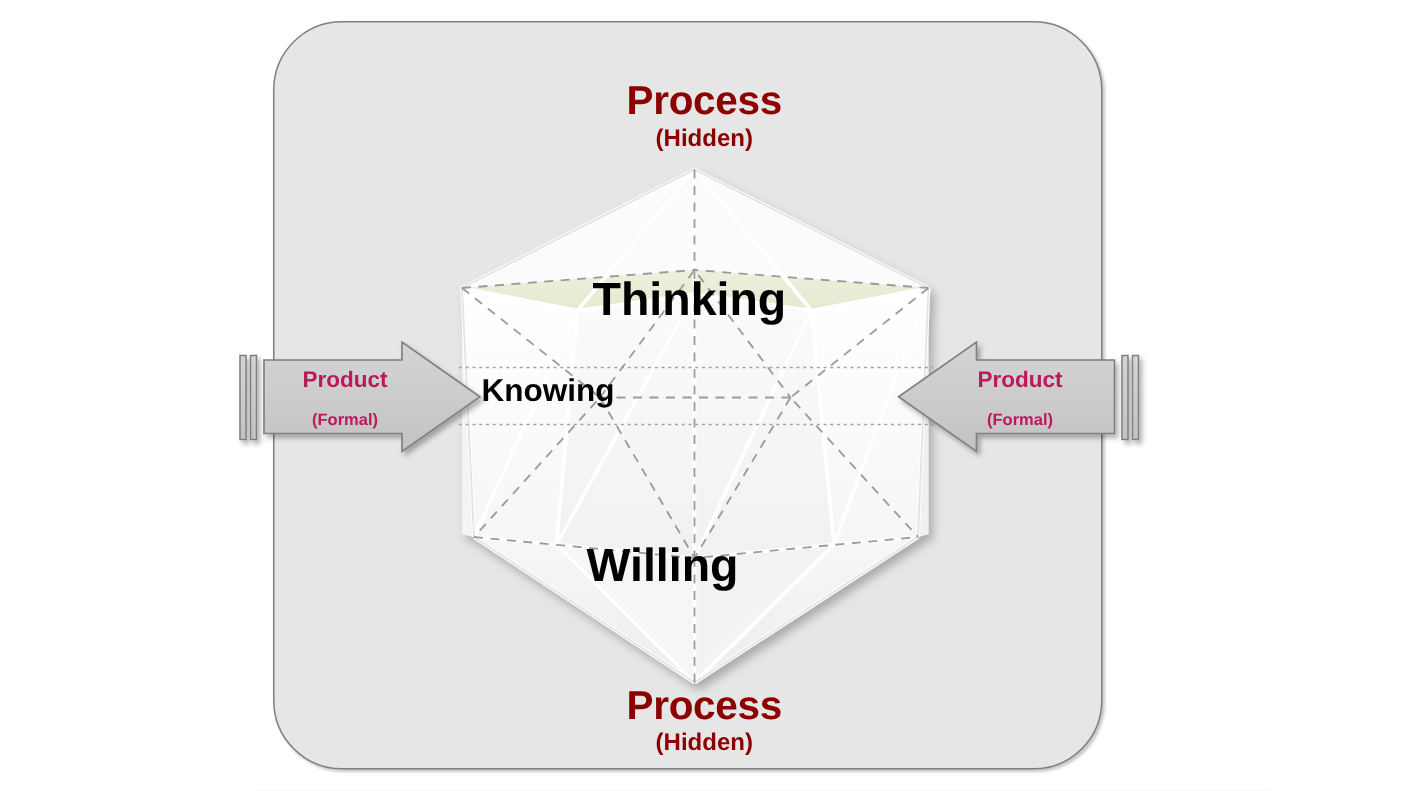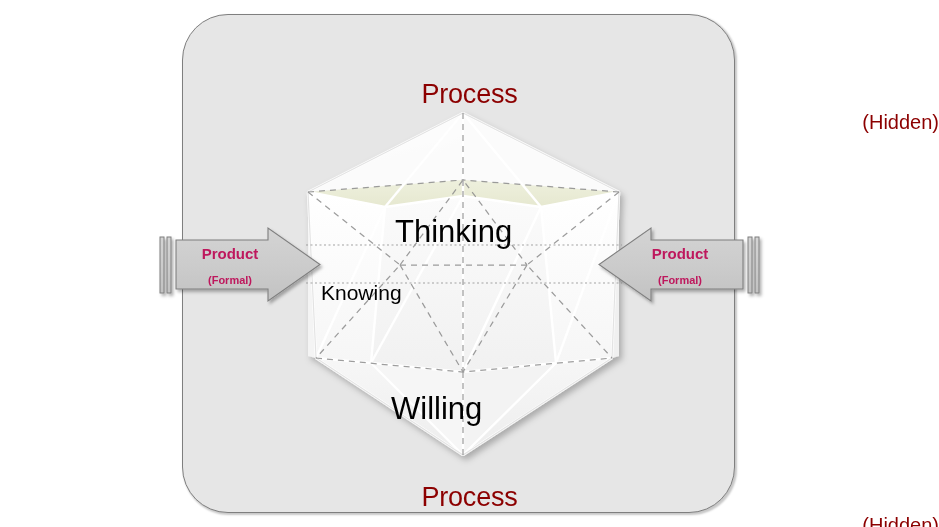--- a/index.html
+++ b/index.html
@@ -34,35 +34,33 @@
     border-radius: 46px;
     box-sizing: border-box;
     box-shadow: 1.5px 1.5px 2px rgba(0,0,0,0.22);
   }
 
   
   .process-label {
     position: absolute;
     text-align: center;
     color: #8c0000;
-    font-weight: normal;
+    font-weight: bold;
     line-height: 1.12;
     white-space: nowrap;
-    margin-top: 27px;
   }
   .process-label .pl-main {
     display: block;
     font-size: 27px;
     letter-spacing: -0.2px;
   }
   .process-label .pl-sub {
     display: block;
-    font-size: 20px;
+    font-size: 16px;
     margin-top: 2px;
-    text-align: right;
   }
   #process-top {
     left: 0; right: 0;
     top: 52px;
   }
   #process-bottom {
     left: 0; right: 0;
     top: 455px;
   }
 
@@ -71,24 +69,23 @@
     position: absolute;
     left: 0; top: 0;
     width: 939px;
     height: 527px;
   }
 
   
   .solid-label {
     position: absolute;
     color: #000000;
-    font-weight: normal;
+    font-weight: bold;
     white-space: nowrap;
     text-align: center;
-    margin-top: 32px;
   }
   #label-thinking {
     left: 395px;
     top: 182px;
     font-size: 31px;
   }
   #label-knowing {
     left: 321px;
     top: 249px;
     font-size: 21px;

